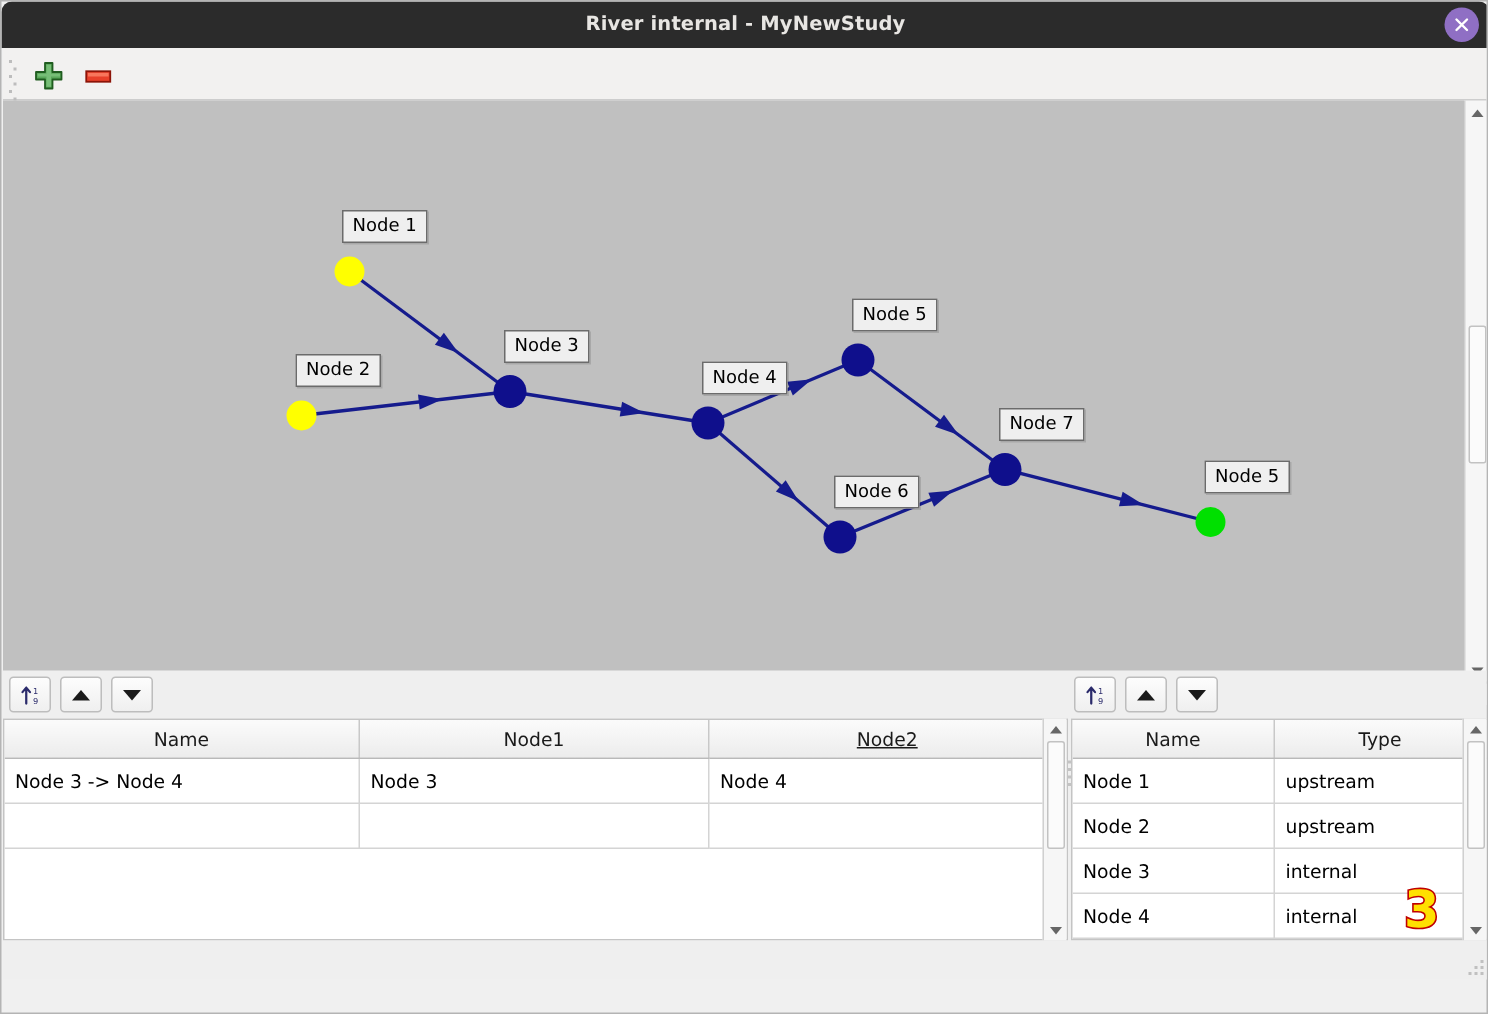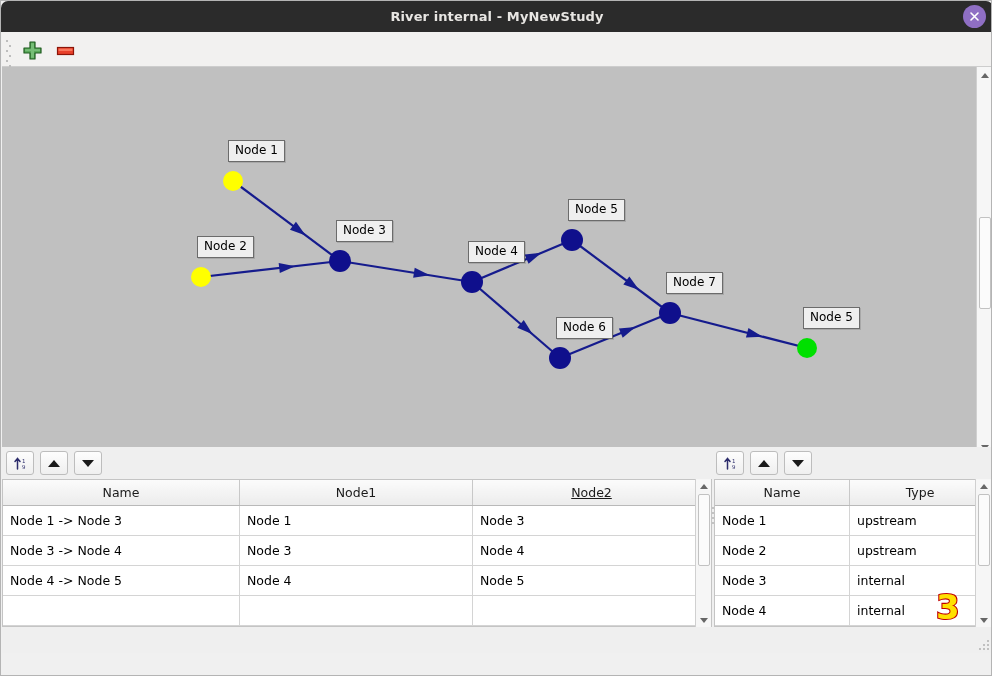--- a/index.html
+++ b/index.html
@@ -450,33 +450,23 @@
         <table class="grid" id="left-table">
             <thead>
               <tr>
                 <th style="width: 234px;">Name</th>
                 <th style="width: 230px;">Node1</th>
                 <th style="width: auto; text-decoration: underline;">Node2</th>
               </tr>
             </thead>
             <tbody>
               <tr>
-                <td>Node 1 -&gt; Node 3</td>
-                <td>Node 1</td>
-                <td>Node 3</td>
-              </tr>
-              <tr>
                 <td>Node 3 -&gt; Node 4</td>
                 <td>Node 3</td>
                 <td>Node 4</td>
-              </tr>
-              <tr>
-                <td>Node 4 -&gt; Node 5</td>
-                <td>Node 4</td>
-                <td>Node 5</td>
               </tr>
               <tr>
                 <td class="empty"></td>
                 <td class="empty"></td>
                 <td class="empty"></td>
               </tr>
             </tbody>
           </table>
       </div>
 

